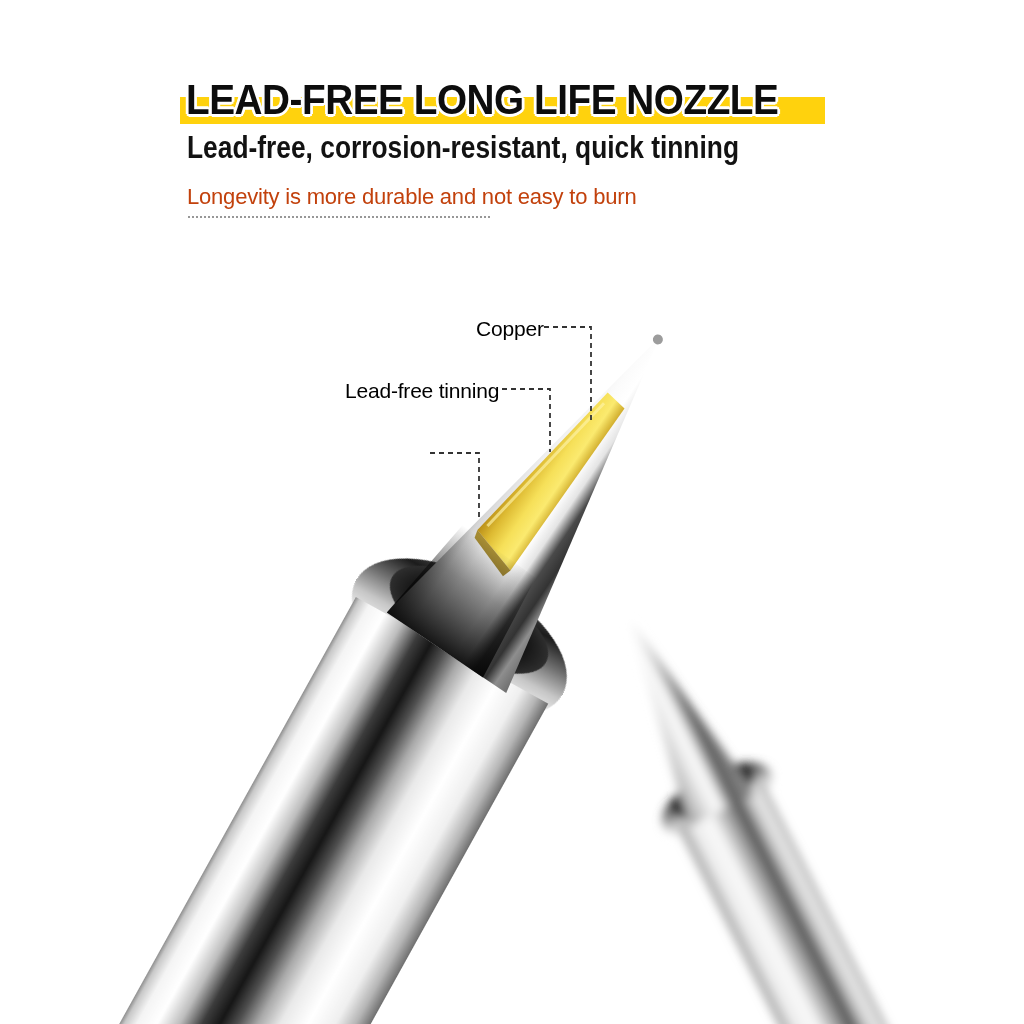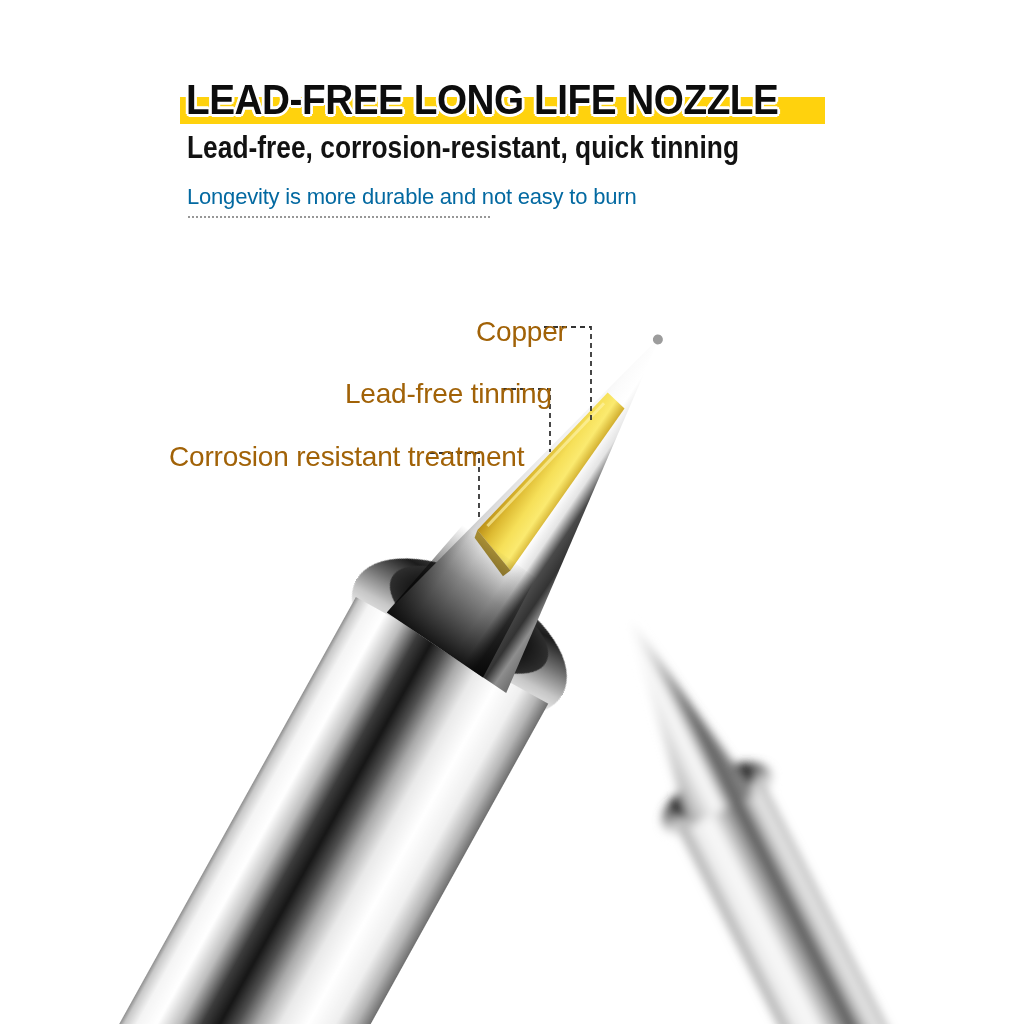--- a/index.html
+++ b/index.html
@@ -20,30 +20,30 @@
     text-shadow:-2px -2px 0 #fff,2px -2px 0 #fff,-2px 2px 0 #fff,2px 2px 0 #fff,
                 -3px 0 0 #fff,3px 0 0 #fff,0 3px 0 #fff,0 -3px 0 #fff;
   }
   .subtitle{
     position:absolute;left:187px;top:132px;margin:0;z-index:3;
     font-size:31px;font-weight:700;line-height:1;letter-spacing:0;color:#121212;
     transform:scaleX(.85);transform-origin:0 0;white-space:nowrap;
   }
   .tagline{
     position:absolute;left:187px;top:186px;margin:0;z-index:3;
-    font-size:22px;font-weight:400;line-height:1;letter-spacing:-0.2px;color:#0369a1;
+    font-size:22px;font-weight:400;line-height:1;letter-spacing:-0.2px;color:#c2410c;
     white-space:nowrap;
   }
   .tagline-underline{
     position:absolute;left:188px;top:216px;width:302px;height:0;z-index:3;
     border-top:2px dotted #979797;
   }
   .callout{
-    position:absolute;z-index:4;font-size:28px;font-weight:400;line-height:1.1;
-    letter-spacing:-0.2px;color:#a16207;white-space:nowrap;
+    position:absolute;z-index:4;font-size:21px;font-weight:400;line-height:1.1;
+    letter-spacing:-0.2px;color:#000000;white-space:nowrap;
   }
   .callout-copper{left:476px;top:317px}
   .callout-surface{left:345px;top:379px}
   .callout-corrosion{left:169px;top:442px}
 </style>
 </head>
 <body>
 
 <div class="stage">
 
@@ -162,14 +162,13 @@
 
     <g stroke="#333333" stroke-width="1.8" stroke-dasharray="5 4" fill="none">
       <path d="M544 327 H591 V424"></path>
       <path d="M502 389 H550 V452"></path>
       <path d="M430 453 H479 V520"></path>
     </g>
   </svg>
 
   <div class="callout callout-copper">Copper</div>
   <div class="callout callout-surface">Lead-free tinning</div>
-  <div class="callout callout-corrosion">Corrosion resistant treatment</div>
 </div>
 
 </body></html>

